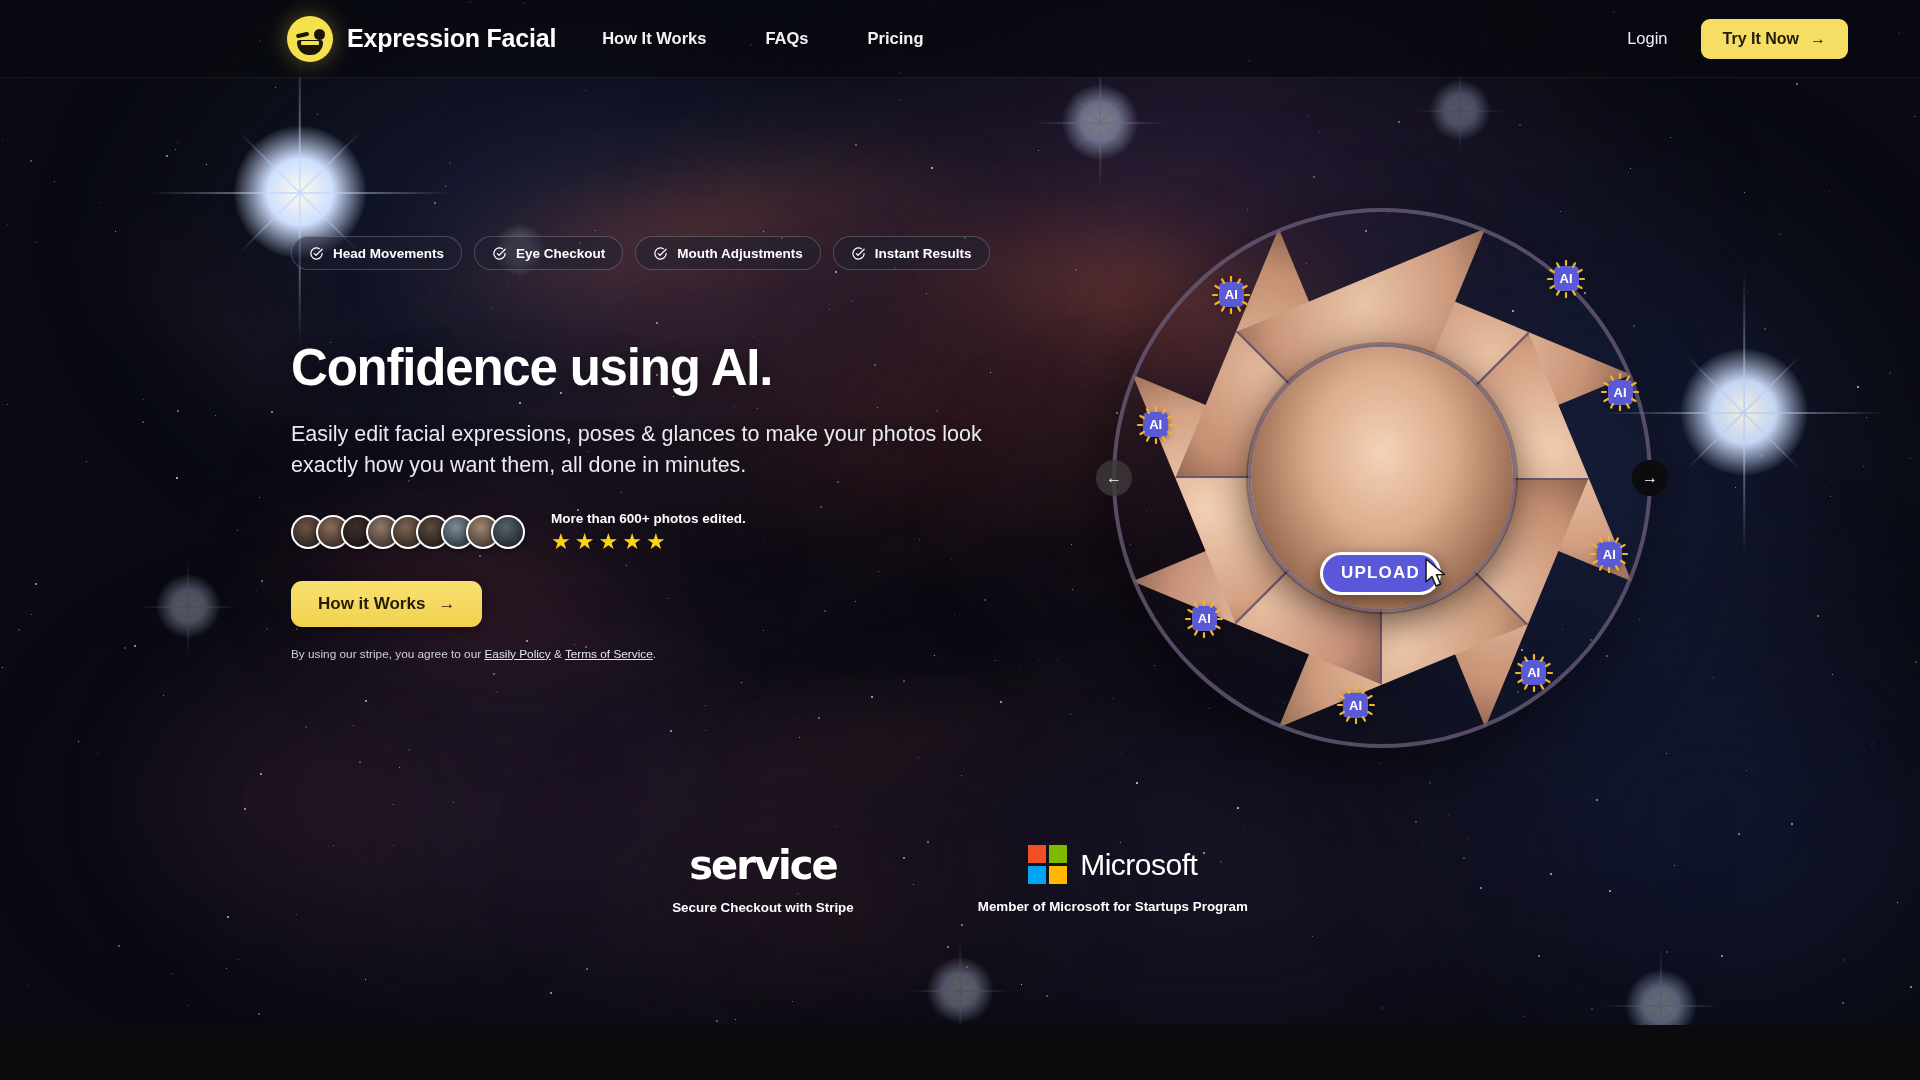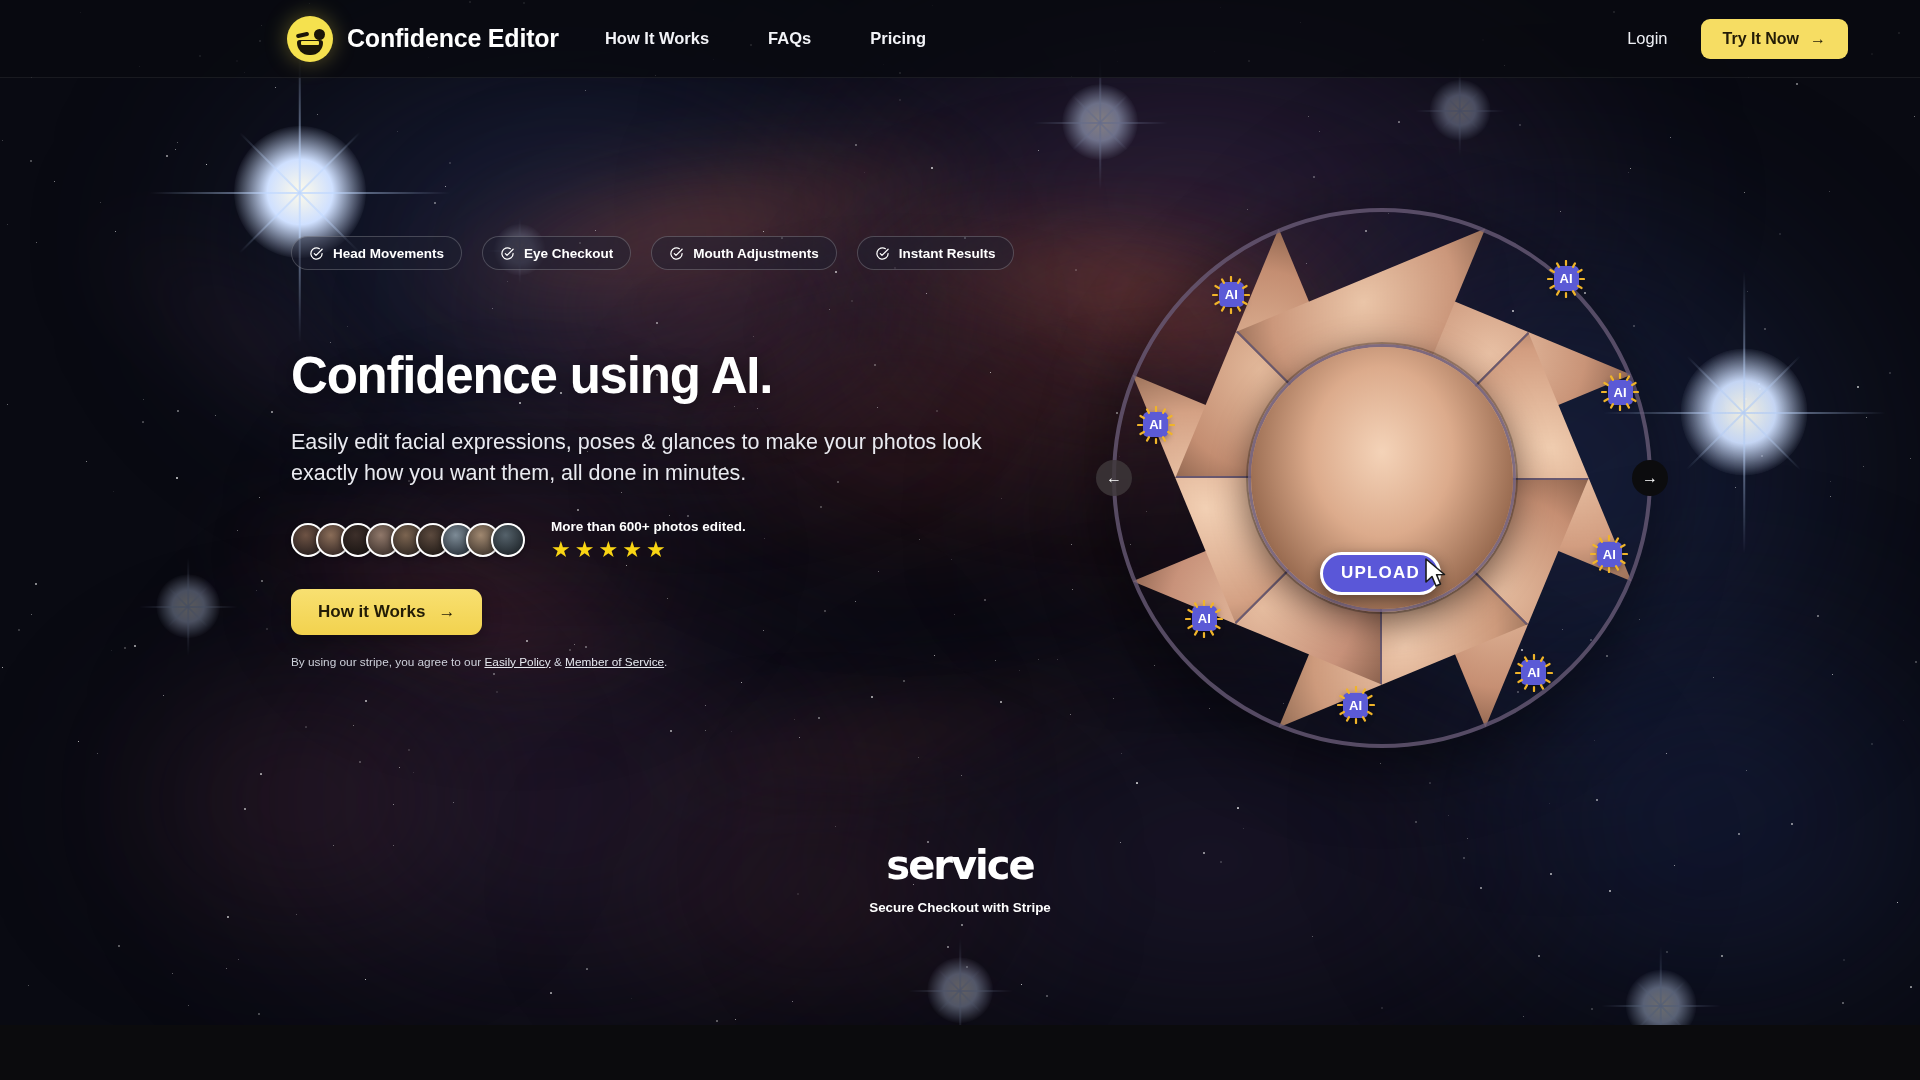--- a/index.html
+++ b/index.html
@@ -41,21 +41,21 @@
 
   .header-right { margin-left:auto; margin-right:72px; display:flex; align-items:center; gap:33px; }
   .login { color:#eef0f5; font-size:16.5px; font-weight:400; text-decoration:none; }
   .btn-try { background:#f6dd63; color:#231c06; font-size:16px; font-weight:700; border:none;
              border-radius:9px; padding:0 22px; height:40px; display:flex; align-items:center; gap:11px; cursor:pointer; }
   .btn-try .ar { font-size:16px; font-weight:500; }
 
   
   .left { position:absolute; left:291px; top:236px; width:760px; z-index:20; }
 
-  .pills { display:flex; gap:20px; margin-bottom:16px; }
+  .pills { display:flex; gap:12px; margin-bottom:8px; }
   .pill { display:flex; align-items:center; gap:9px; height:34px; padding:0 17px; border-radius:999px;
           border:1px solid rgba(255,255,255,.20); background:rgba(30,32,48,.48);
           color:#fff; font-size:13.5px; font-weight:600; white-space:nowrap; }
   .pill svg { flex:none; }
 
   h1.headline { color:#fff; font-size:51px; line-height:1.17; font-weight:800; letter-spacing:-1.2px;
                 margin-bottom:22px; text-shadow:0 2px 18px rgba(0,0,0,.45); }
   p.sub { color:#e9eaf0; font-size:21.5px; line-height:1.45; font-weight:400; max-width:745px;
           margin-bottom:29px; text-shadow:0 2px 12px rgba(0,0,0,.5); }
 
@@ -529,21 +529,21 @@
   </div>
 
   <div class="header">
     <div class="brand">
       <div class="logo-emoji">
         <span class="eye-l"></span>
         <span class="eye-r"></span>
         <span class="mouth"></span>
         <span class="teeth"></span>
       </div>
-      <span class="brand-name">Confidence Editor</span>
+      <span class="brand-name">Expression Facial</span>
     </div>
 
     <div class="nav" id="nav-list">
         <a href="#">How It Works</a>
         <a href="#">FAQs</a>
         <a href="#">Pricing</a>
       </div>
 
     <div class="header-right">
       <a class="login" href="#">Login</a>
@@ -617,21 +617,21 @@
           </div>
       </div>
     </div>
 
     <button class="btn-how">
       <span>How it Works</span>
       <span>→</span>
     </button>
 
     <div class="legal">
-      <span>By using our stripe, you agree to our </span><a href="#">Easily Policy</a><span> &amp; </span><a href="#">Member of Service</a><span>.</span>
+      <span>By using our stripe, you agree to our </span><a href="#">Easily Policy</a><span> &amp; </span><a href="#">Terms of Service</a><span>.</span>
     </div>
   </div>
 
   <div class="wheel-wrap">
     <div class="wheel" id="wheel">
         <div class="seg" style="transform: rotate(-112.5deg) skewY(-45deg);">
           <div class="inner" style="transform: skewY(45deg) rotate(22.5deg); transform-origin: 0px 0px; background: radial-gradient(at 46% 40%, rgb(232, 192, 164) 0%, rgb(201, 148, 120) 42%, rgb(107, 72, 56) 78%, rgb(46, 33, 27) 100%); border: 2px solid rgba(104, 90, 118, 0.9);"></div>
         </div>
         <div class="seg" style="transform: rotate(-67.5deg) skewY(-45deg);">
           <div class="inner" style="transform: skewY(45deg) rotate(22.5deg); transform-origin: 0px 0px; background: radial-gradient(at 52% 36%, rgb(240, 205, 176) 0%, rgb(210, 157, 128) 45%, rgb(116, 80, 60) 80%, rgb(48, 35, 28) 100%); border: 2px solid rgba(104, 90, 118, 0.9);"></div>
@@ -812,16 +812,28 @@
     <button class="nav-btn nav-next">
       <span>→</span>
     </button>
   </div>
 
   <div class="trust">
     <div class="trust-item">
       <div class="stripe-logo">service</div>
       <div class="trust-cap">Secure Checkout with Stripe</div>
     </div>
+    <div class="trust-item">
+      <div class="ms-row">
+        <div class="ms-grid" id="ms-grid">
+            <i style="background: rgb(242, 80, 34);"></i>
+            <i style="background: rgb(127, 186, 0);"></i>
+            <i style="background: rgb(0, 164, 239);"></i>
+            <i style="background: rgb(255, 185, 0);"></i>
+          </div>
+        <div class="ms-word">Microsoft</div>
+      </div>
+      <div class="trust-cap">Member of Microsoft for Startups Program</div>
+    </div>
   </div>
 
   <div class="bottom-strip"></div>
 </div>
 
 </body></html>

